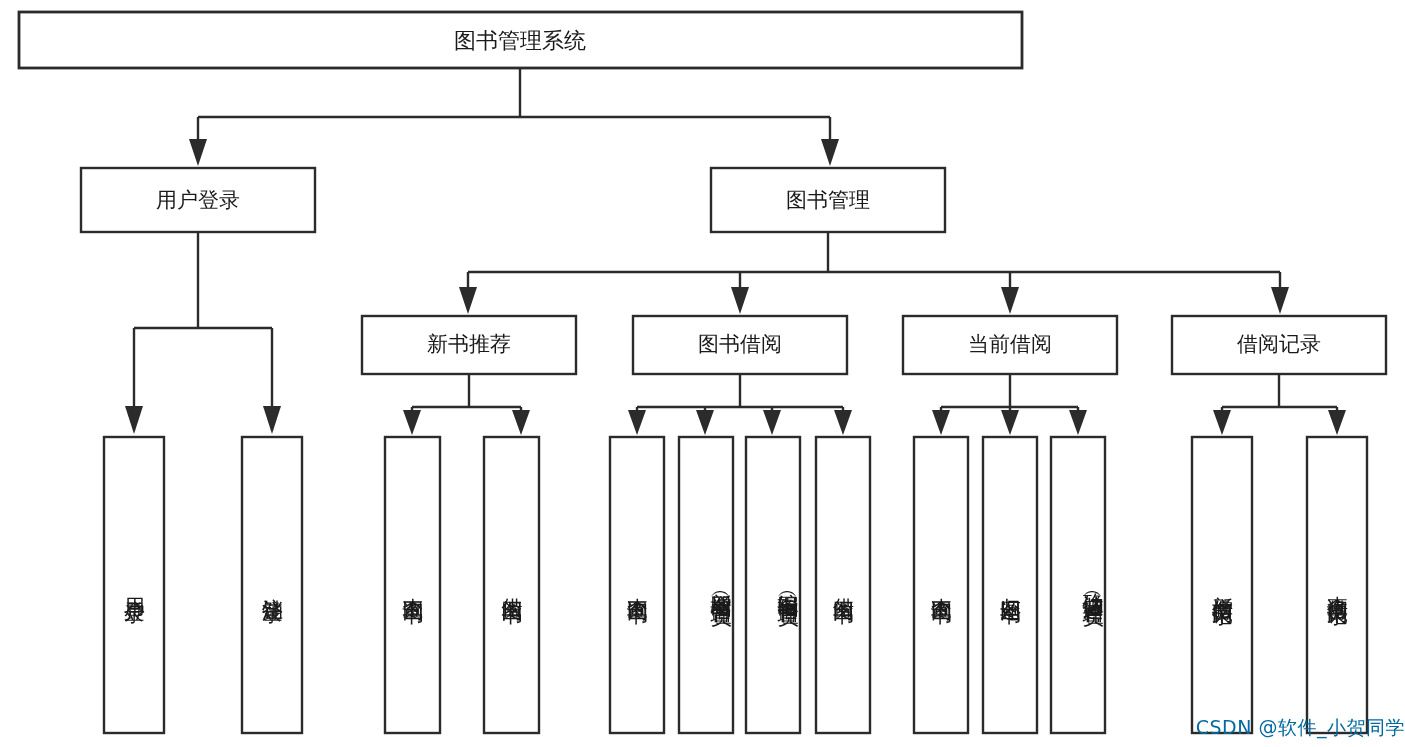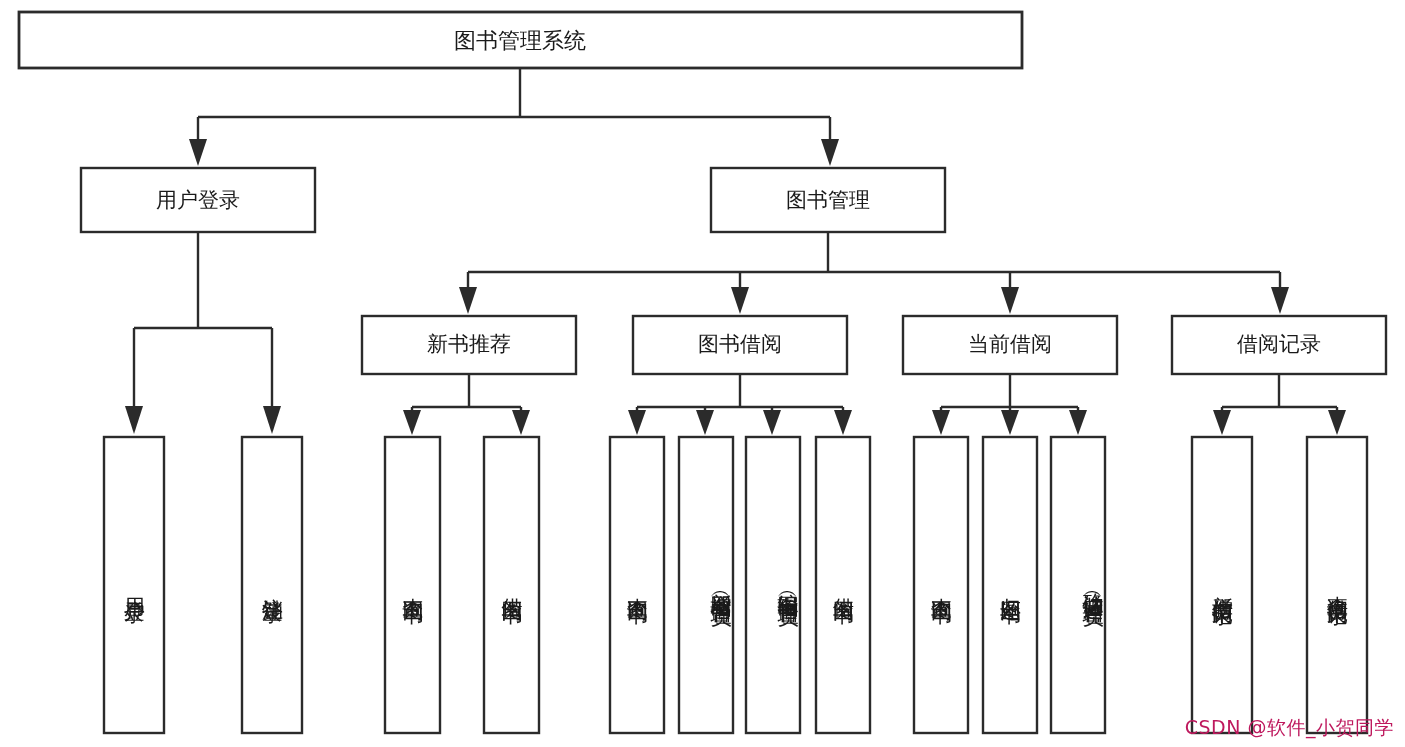--- a/index.html
+++ b/index.html
@@ -68,25 +68,25 @@
     font-family: "DejaVu Sans", "Liberation Sans", sans-serif;
     font-size: 21px;
     line-height: 1.18;
     letter-spacing: 2px;
     color: #1a1a1a;
     pointer-events: none;
     white-space: nowrap;
   }
   .watermark {
     position: absolute;
-    right: 11px;
+    right: 0;
     bottom: 6px;
     font-family: "DejaVu Sans", "Liberation Sans", sans-serif;
     font-size: 19px;
-    color: #be185d;
+    color: #0369a1;
     letter-spacing: 0.5px;
     user-select: none;
   }
 </style>
 </head>
 <body>
 
 <div id="diagram-root">
 
   <svg id="tree-svg" viewBox="0 0 1405 747">

